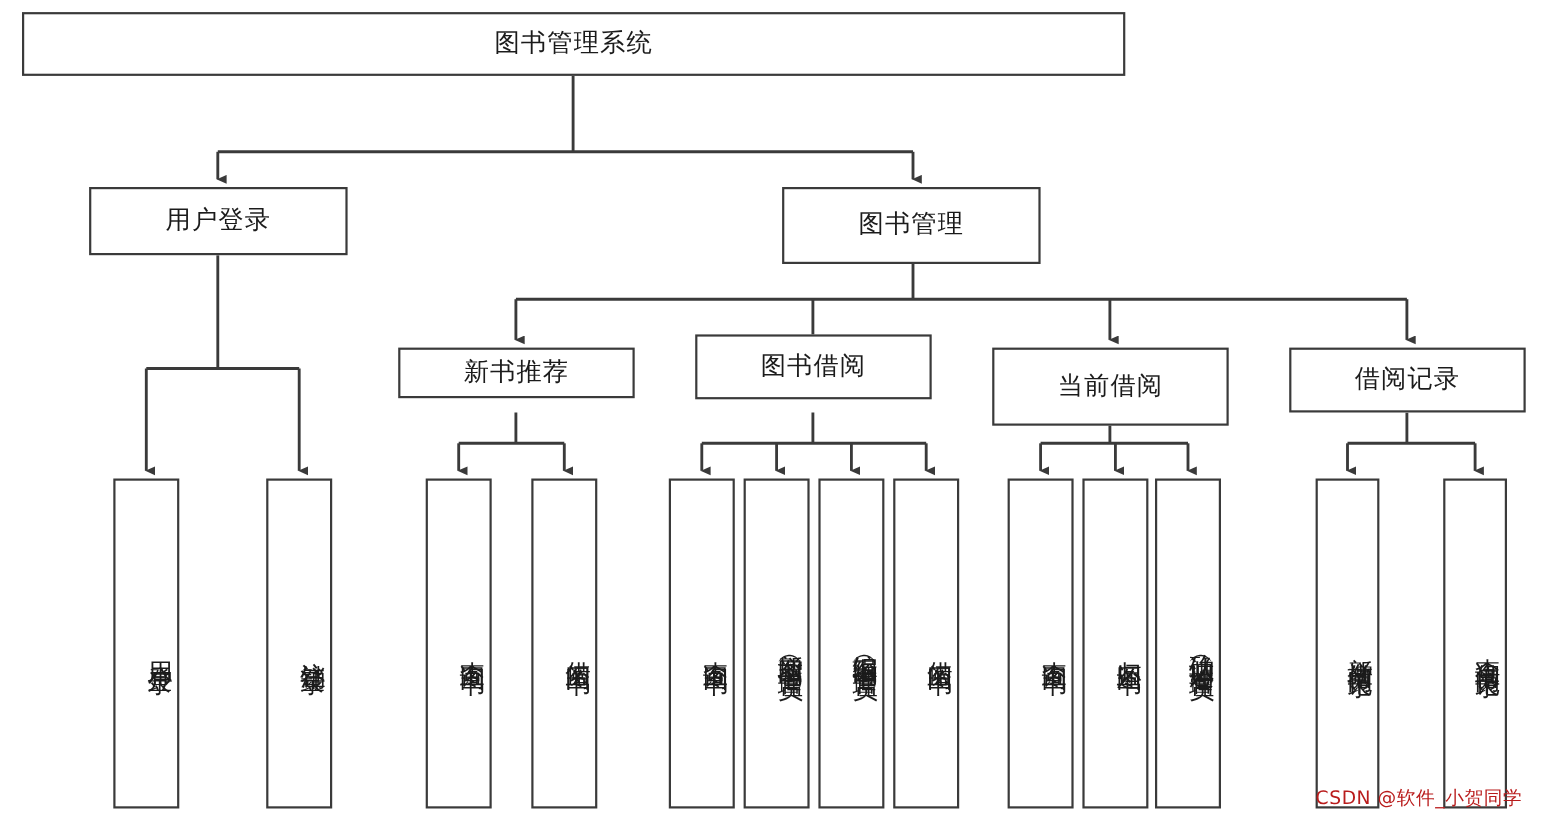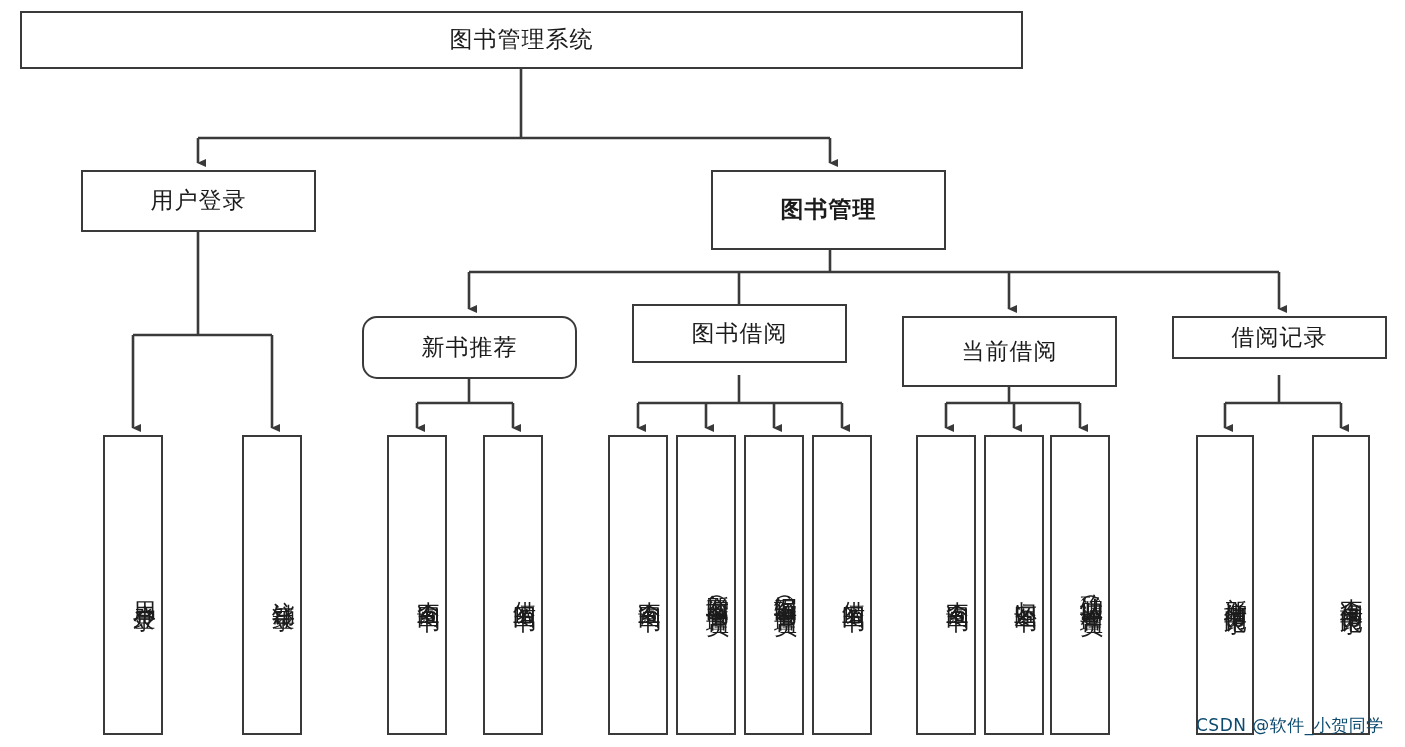--- a/index.html
+++ b/index.html
@@ -52,21 +52,21 @@
     justify-content: center;
   }
   .node.vertical > .vlabel {
     writing-mode: vertical-rl;
     text-orientation: upright;
     white-space: nowrap;
   }
   .watermark {
     position: absolute;
     font-size: 17px;
-    color: #0c4a6e;
+    color: #b91c1c;
     letter-spacing: 0.5px;
     white-space: nowrap;
     user-select: none;
   }
 </style>
 </head>
 <body>
 
 <div id="canvas">
 
@@ -125,34 +125,34 @@
     </g>
   </svg>
 
   <div class="node horizontal" style="left:20px; top:11px; width:1003px; height:58px;">
     <span>图书管理系统</span>
   </div>
 
   <div class="node horizontal" style="left:81px; top:170px; width:235px; height:62px;">
     <span>用户登录</span>
   </div>
-  <div class="node horizontal" style="left:711px; top:170px; width:235px; height:80px;font-weight:bold;">
+  <div class="node horizontal" style="left:711px; top:170px; width:235px; height:70px;">
     <span>图书管理</span>
   </div>
 
-  <div class="node horizontal" style="left:362px; top:316px; width:215px; height:63px;border-radius:15px;">
+  <div class="node horizontal" style="left:362px; top:316px; width:215px; height:46px;">
     <span>新书推荐</span>
   </div>
   <div class="node horizontal" style="left:632px; top:304px; width:215px; height:59px;">
     <span>图书借阅</span>
   </div>
   <div class="node horizontal" style="left:902px; top:316px; width:215px; height:71px;">
     <span>当前借阅</span>
   </div>
-  <div class="node horizontal" style="left:1172px; top:316px; width:215px; height:43px;">
+  <div class="node horizontal" style="left:1172px; top:316px; width:215px; height:59px;">
     <span>借阅记录</span>
   </div>
 
   <div class="node vertical" style="left:103px; top:435px; width:60px; height:300px;">
     <span class="vlabel">用户登录</span>
   </div>
   <div class="node vertical" style="left:242px; top:435px; width:60px; height:300px;">
     <span class="vlabel">注销登录</span>
   </div>
 

